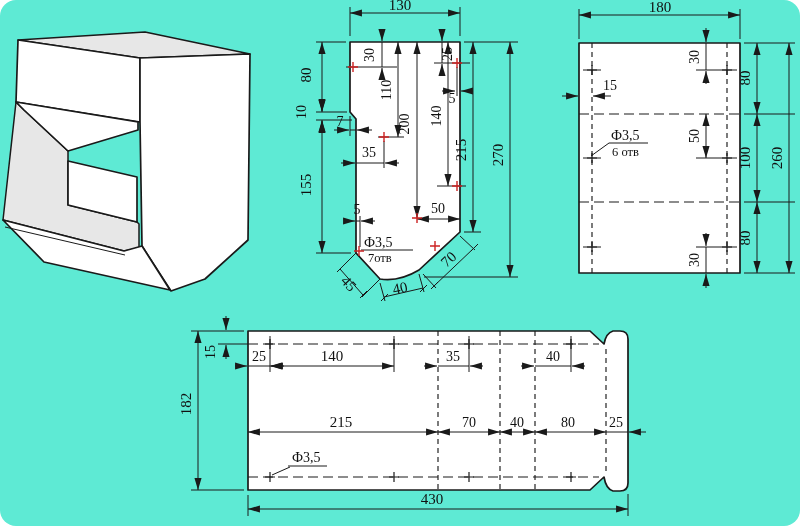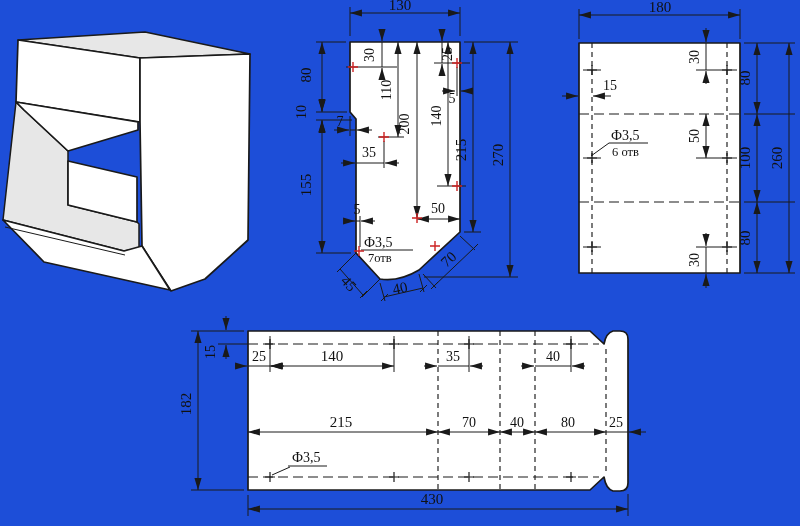--- a/index.html
+++ b/index.html
@@ -1,16 +1,16 @@
 <!DOCTYPE html>
 <html><head>
 <meta charset="utf-8">
 <style>
   html,body{margin:0;padding:0;background:#ffffff;}
-  #stage{position:relative;width:800px;height:526px;background:#1d4ed8;overflow:hidden;}
+  #stage{position:relative;width:800px;height:526px;background:#5eead4;overflow:hidden;border-radius:16px;}
   svg{display:block;}
   text{font-family:"Liberation Serif", serif;font-size:14px;fill:#111;}
   .t15{font-size:15px;}
   .t13{font-size:12.5px;}
   .mid{text-anchor:middle;}
   .ol{fill:#ffffff;stroke:#1a1a1a;stroke-width:1.7;stroke-linejoin:round;}
   .shade{fill:#e7e7e7;stroke:#1a1a1a;stroke-width:1.5;stroke-linejoin:round;}
   .thin{fill:none;stroke:#1a1a1a;stroke-width:1;}
   .dl{fill:none;stroke:#1a1a1a;stroke-width:1;}
   .dla{marker-end:url(#ar);}

